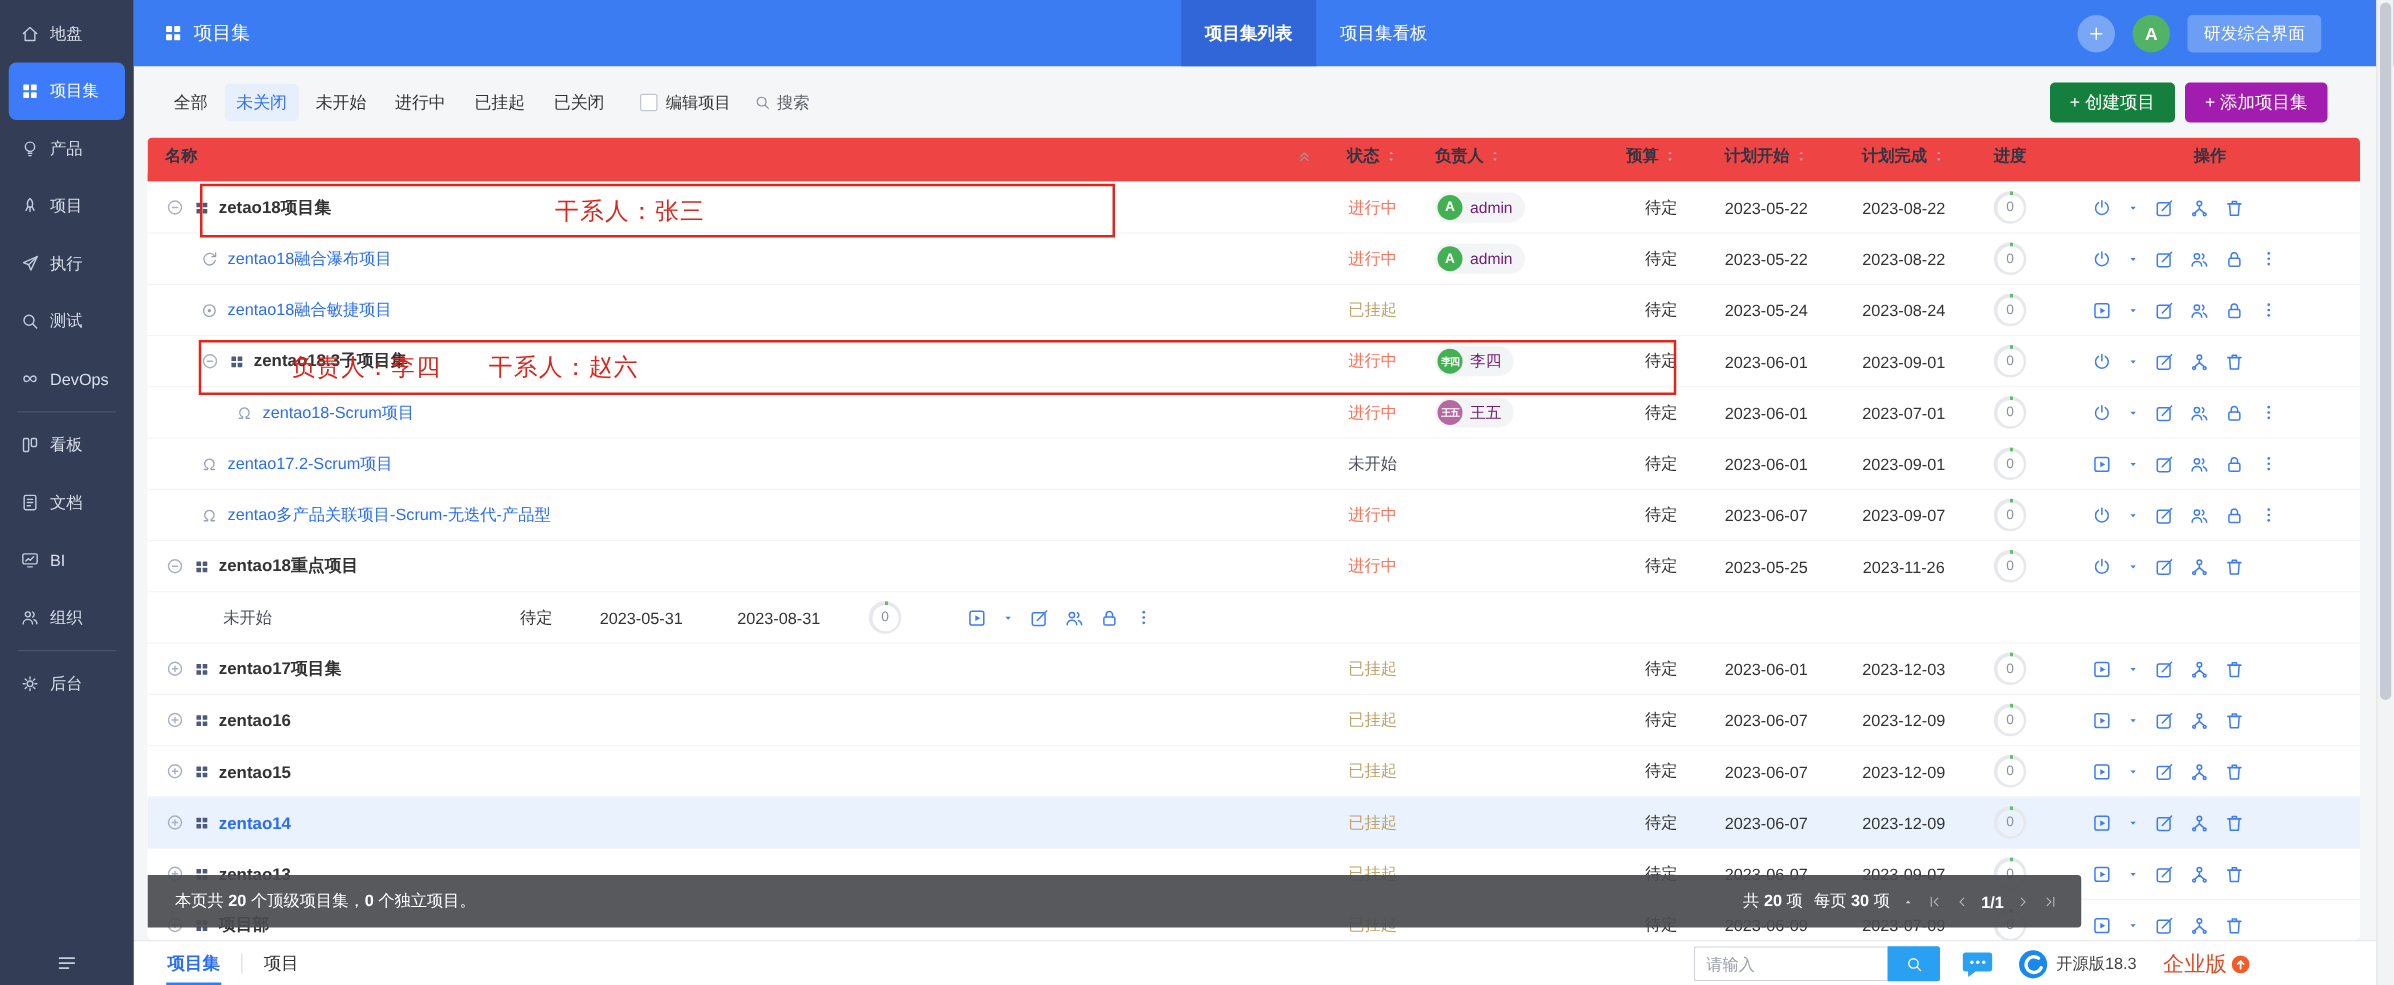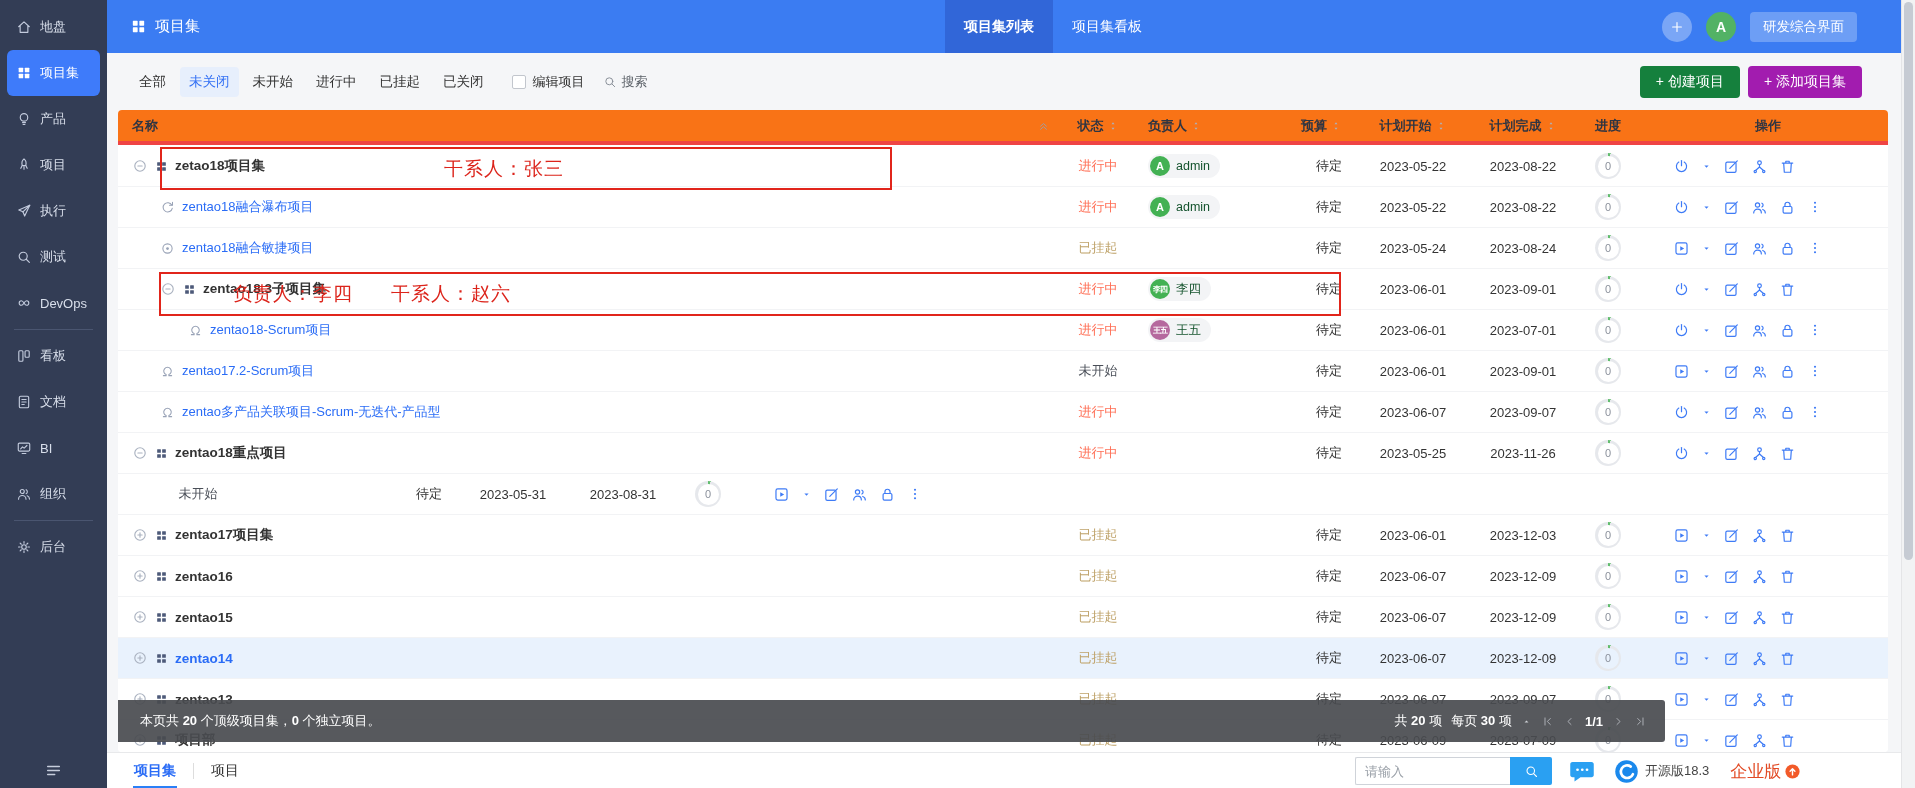--- a/index.html
+++ b/index.html
@@ -37,21 +37,21 @@
 .cb{width:14px;height:14px;border:1px solid #c2c6cd;border-radius:2px;background:#fff}
 .searchlbl{display:flex;align-items:center;gap:5px;margin-left:18px;color:#595f66;cursor:pointer}
 .searchlbl .icn{font-size:14px;color:#8a9099}
 .tb-spacer{flex:1}
 .btn{height:32px;display:inline-flex;align-items:center;border-radius:4px;color:#fff;font-size:14px;padding:0 16px;cursor:pointer;white-space:nowrap}
 .btn.create{background:#15803d;margin-right:8px}
 .btn.add{background:#a21caf}
 
 
 .card{position:absolute;left:118px;top:110px;width:1770px;height:642px;background:#fff;border-radius:4px;z-index:1;overflow:hidden}
-.thead{display:flex;height:35px;align-items:center;border-bottom:4px solid #ef4444;font-weight:bold;color:#2f3542;background:#f97316}
+.thead{display:flex;height:35px;align-items:center;border-bottom:6px solid #ef4444;font-weight:bold;color:#2f3542;background:#ef4444}
 .col-name{flex:1;display:flex;align-items:center;padding-left:14px;min-width:0}
 .col-collapse{width:50px;flex-shrink:0;display:flex;justify-content:center}
 .col-status{width:60px;flex-shrink:0;text-align:center}
 .col-owner{width:140px;flex-shrink:0;padding-left:20px}
 .col-budget{width:80px;flex-shrink:0;text-align:right;padding-right:6px}
 .col-start{width:130px;flex-shrink:0;text-align:center}
 .col-end{width:90px;flex-shrink:0;text-align:center}
 .col-progress{width:80px;flex-shrink:0;display:flex;justify-content:center}
 .col-actions{width:240px;flex-shrink:0;display:flex;align-items:center}
 .thead .col-actions{justify-content:center}
@@ -70,21 +70,21 @@
 .nm{white-space:nowrap;overflow:hidden;text-overflow:ellipsis;cursor:pointer}
 .nm.set{font-weight:bold;color:#333;font-size:13.5px}
 .nm.link{color:#2a6cf6}
 .trow.hl .nm{color:#2a6cf6;font-weight:bold}
 .st-doing{color:#ff7057}
 .st-suspended{color:#bfa36a}
 .st-wait{color:#4a4f58}
 .own{display:inline-flex;align-items:center;background:#f3f4f6;border-radius:12px;padding:2px 10px 2px 2px;gap:6px}
 .av{width:20px;height:20px;border-radius:50%;color:#fff;display:inline-flex;align-items:center;justify-content:center;font-size:11px;font-weight:bold;flex-shrink:0}
 .av.cjk{font-size:8px;letter-spacing:-1px}
-.ownname{color:#14532d;font-size:12.5px}
+.ownname{color:#701a75;font-size:12.5px}
 .ring{width:26px;height:26px;border-radius:50%;background:conic-gradient(#62bd6e 0 12deg,#e6e8ec 12deg 360deg);display:flex;align-items:center;justify-content:center}
 .ring i{width:21px;height:21px;border-radius:50%;background:#fff;display:flex;align-items:center;justify-content:center;font-style:normal;color:#8b919c;font-size:11px}
 .trow.hl .ring i{background:#e9f2fd}
 .trow .col-actions{padding-left:25px;gap:11px}
 .aicn{color:#3e7bf6;font-size:17px;cursor:pointer}
 .aicn.sm{font-size:11px}
 .aicn.dots{font-size:16px}
 
 .tfoot{position:absolute;left:0;top:590px;width:1547px;height:42px;background:rgba(73,75,79,.92);border-radius:0 3px 3px 0;display:flex;align-items:center;color:#fff;padding:0 18px 0 22px;z-index:3}
 .tf-left b{font-weight:bold}

